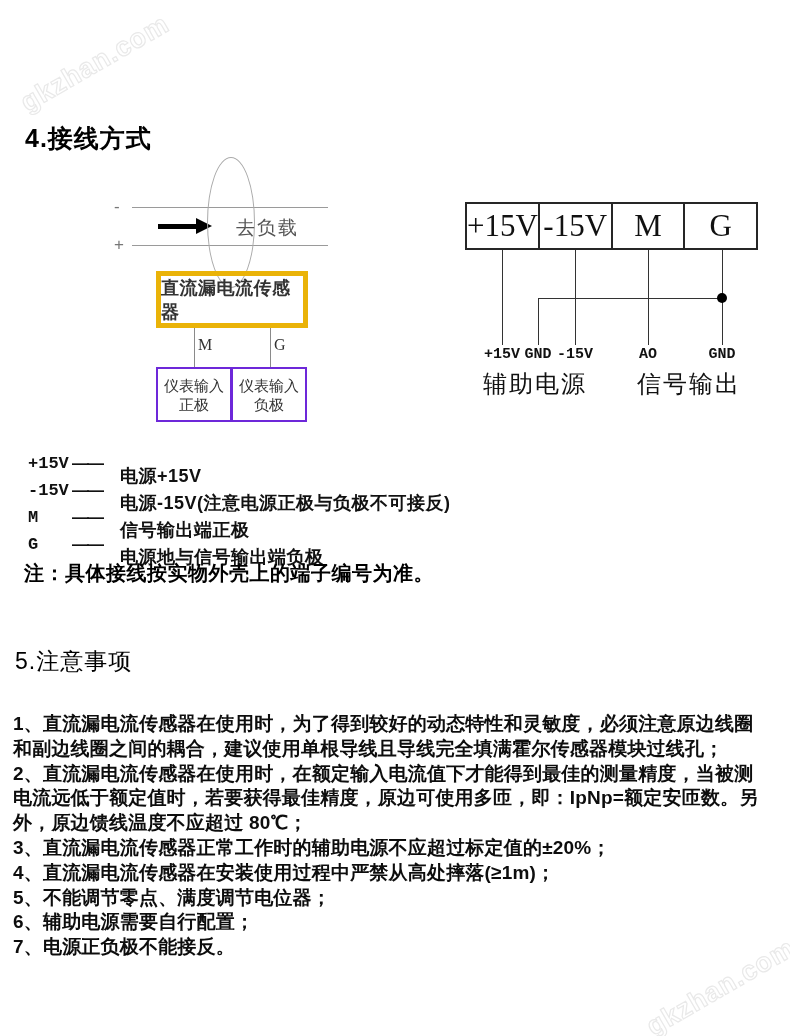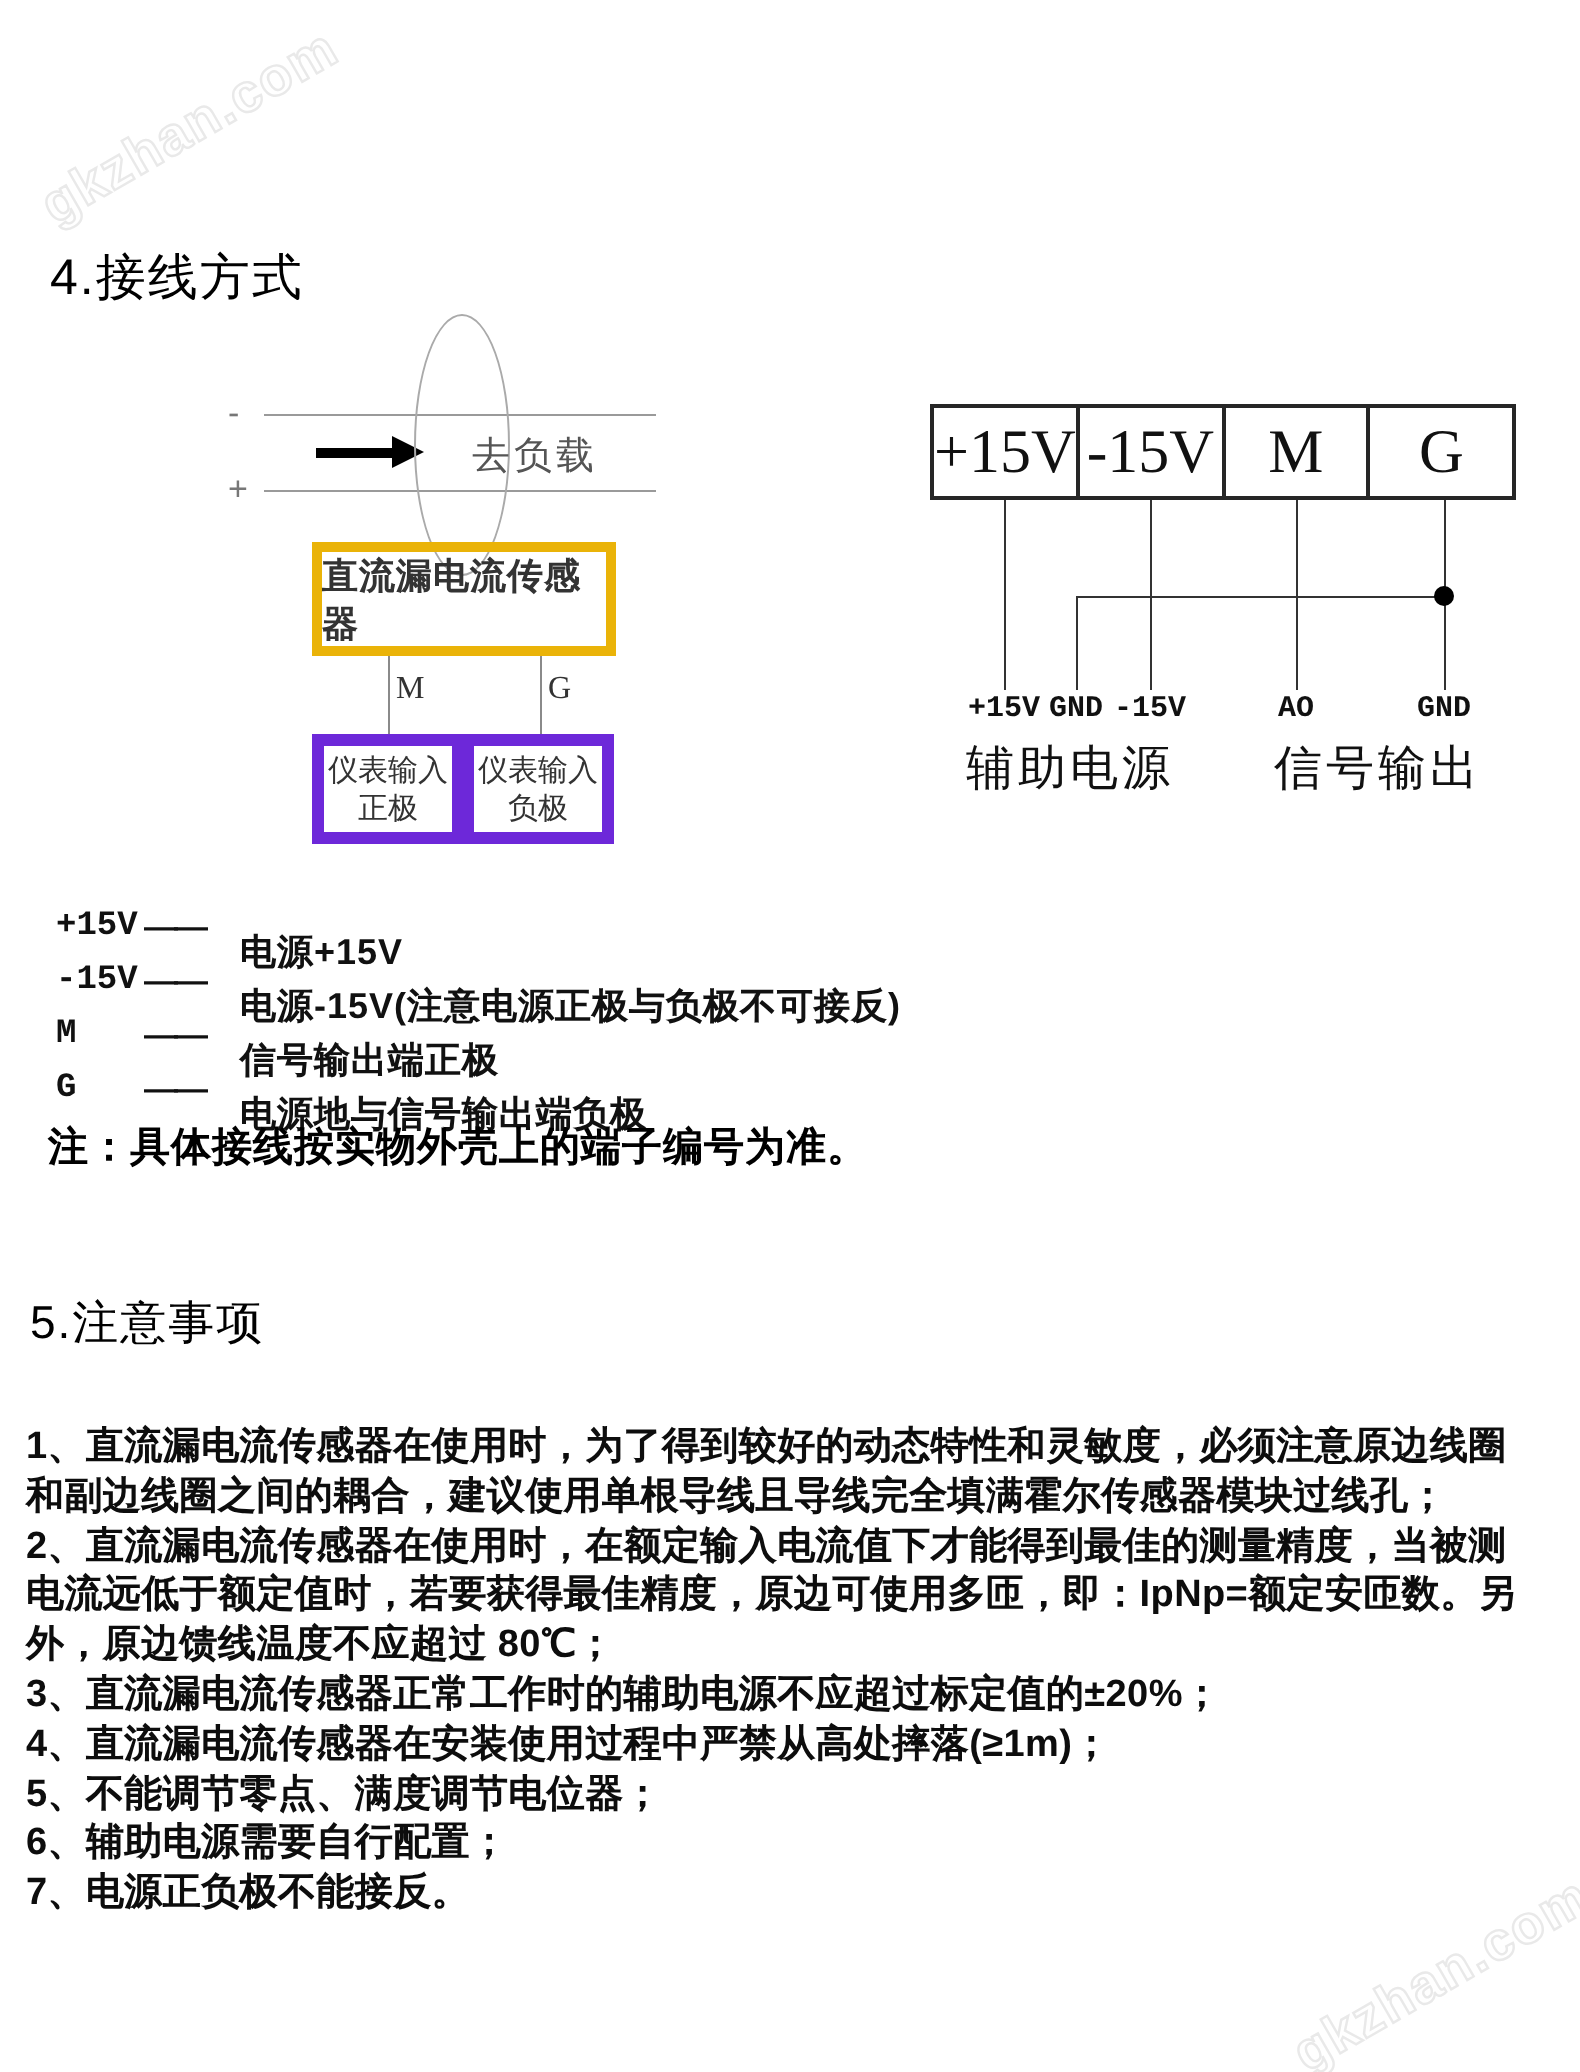--- a/index.html
+++ b/index.html
@@ -12,21 +12,21 @@
   
   .wm {
     position:absolute; font-size:27px; font-weight:bold;
     color:#ffffff; -webkit-text-stroke:1.2px #e9e9e9;
     transform:rotate(-30deg); letter-spacing:1px; white-space:nowrap;
     font-family:"Liberation Sans", sans-serif;
   }
   .wm-top { left:12px; top:48px; }
   .wm-bottom { left:638px; top:972px; }
   
-  .h4 { position:absolute; left:25px; top:122px; font-size:25px; font-weight:normal; color:#000; letter-spacing:1px; }
+  .h4 { position:absolute; left:25px; top:122px; font-size:25px; font-weight:bold; color:#000; letter-spacing:1px; }
   .h5 { position:absolute; left:15px; top:646px; font-size:23px; font-weight:normal; color:#000; letter-spacing:1px; }
   
   .gline { position:absolute; height:1px; background:#9a9a9a; }
   .l-line1 { left:132px; top:207px; width:196px; }
   .l-line2 { left:132px; top:245px; width:196px; }
   .sign { position:absolute; color:#777; font-size:17px; }
   .minus { left:114px; top:197px; }
   .plus  { left:114px; top:235px; }
   .arrow-shaft { position:absolute; left:158px; top:224px; width:38px; height:5px; background:#000; }
   .arrow-head { position:absolute; left:196px; top:218px; width:0; height:0;
@@ -37,21 +37,21 @@
   .sensor-box { position:absolute; left:156px; top:271px; width:152px; height:57px;
     border:5px solid #eab308; display:flex; align-items:center; justify-content:center;
     font-size:18px; font-weight:bold; color:#333; letter-spacing:0.5px; }
   .vwire-gray { position:absolute; width:1px; background:#8a8a8a; }
   .m-wire { left:194px; top:328px; height:39px; }
   .g-wire { left:270px; top:328px; height:39px; }
   .mg-label { position:absolute; font-family:"Liberation Serif", serif; font-size:16px; color:#333; }
   .m-label { left:198px; top:336px; }
   .g-label { left:274px; top:336px; }
   .inputs-row { position:absolute; left:156px; top:367px; display:flex; }
-  .input-box { width:76px; height:55px; border:6px solid #6d28d9;
+  .input-box { width:76px; height:55px; border:2px solid #6d28d9;
     display:flex; flex-direction:column; align-items:center; justify-content:center;
     font-size:15px; color:#333; line-height:19px; text-align:center; }
   .input-box + .input-box { margin-left:-1px; }
   
   .terminal-row { position:absolute; left:465px; top:202px; width:293px; height:48px;
     display:flex; border:2px solid #262626; background:#fff; }
   .terminal-cell { flex:1; display:flex; align-items:center; justify-content:center;
     font-family:"Liberation Serif", serif; font-size:31px; color:#111; }
   .terminal-cell + .terminal-cell { border-left:2px solid #262626; }
   .vwire { position:absolute; width:1px; background:#333; }

